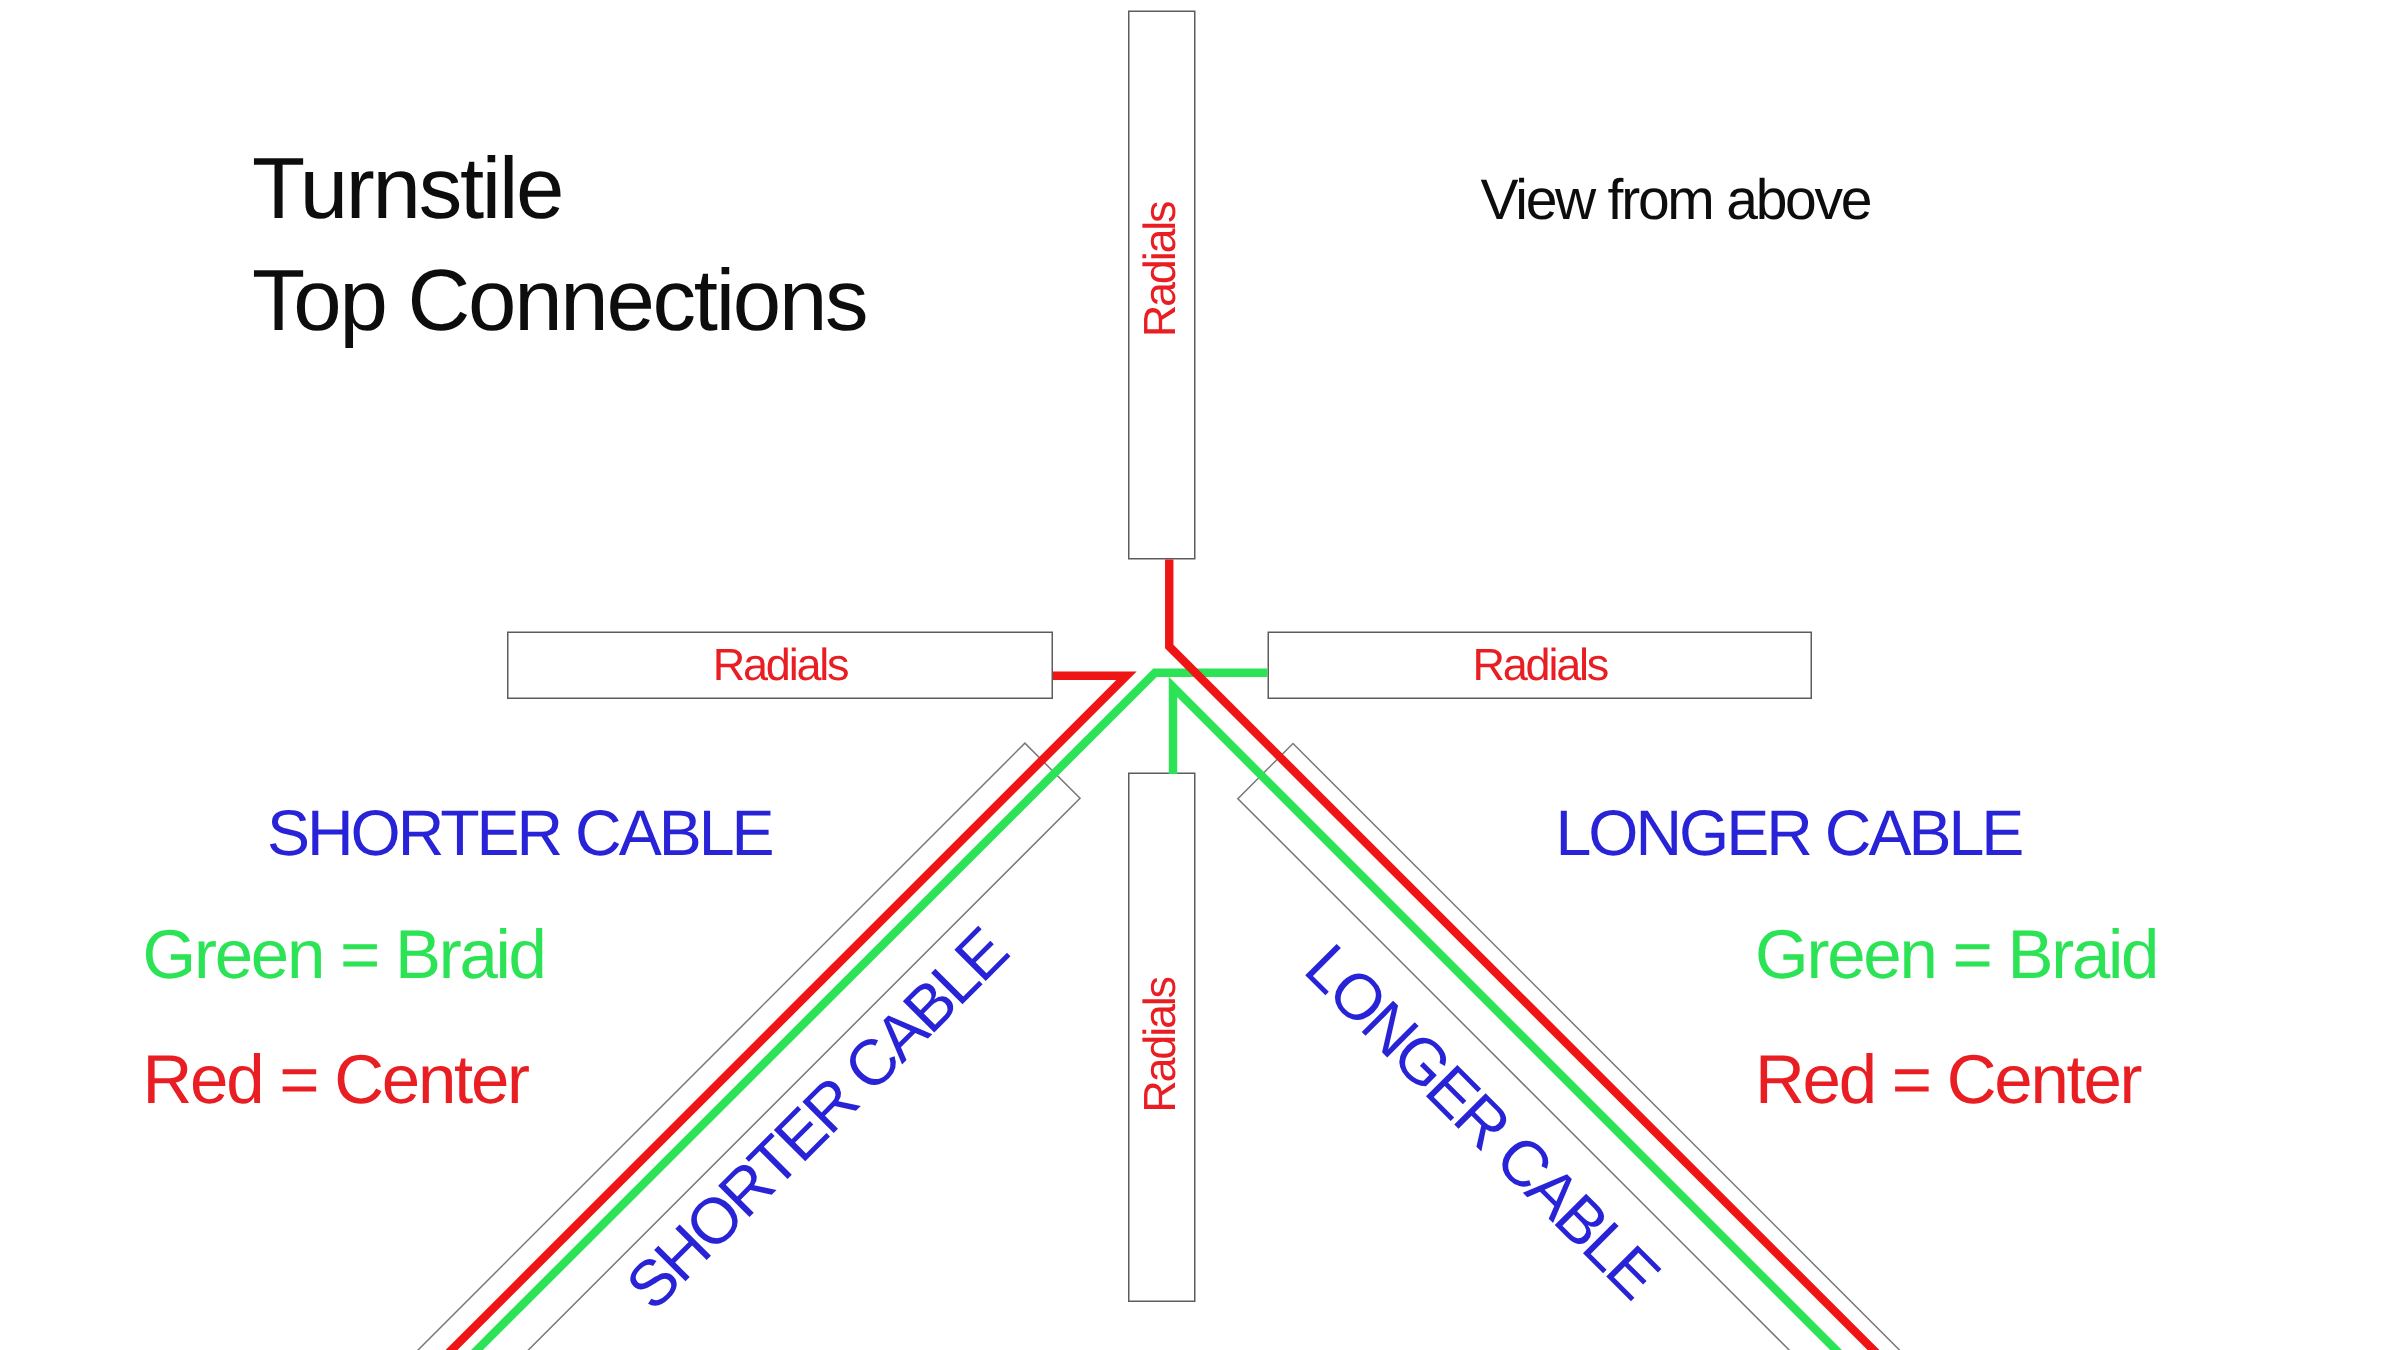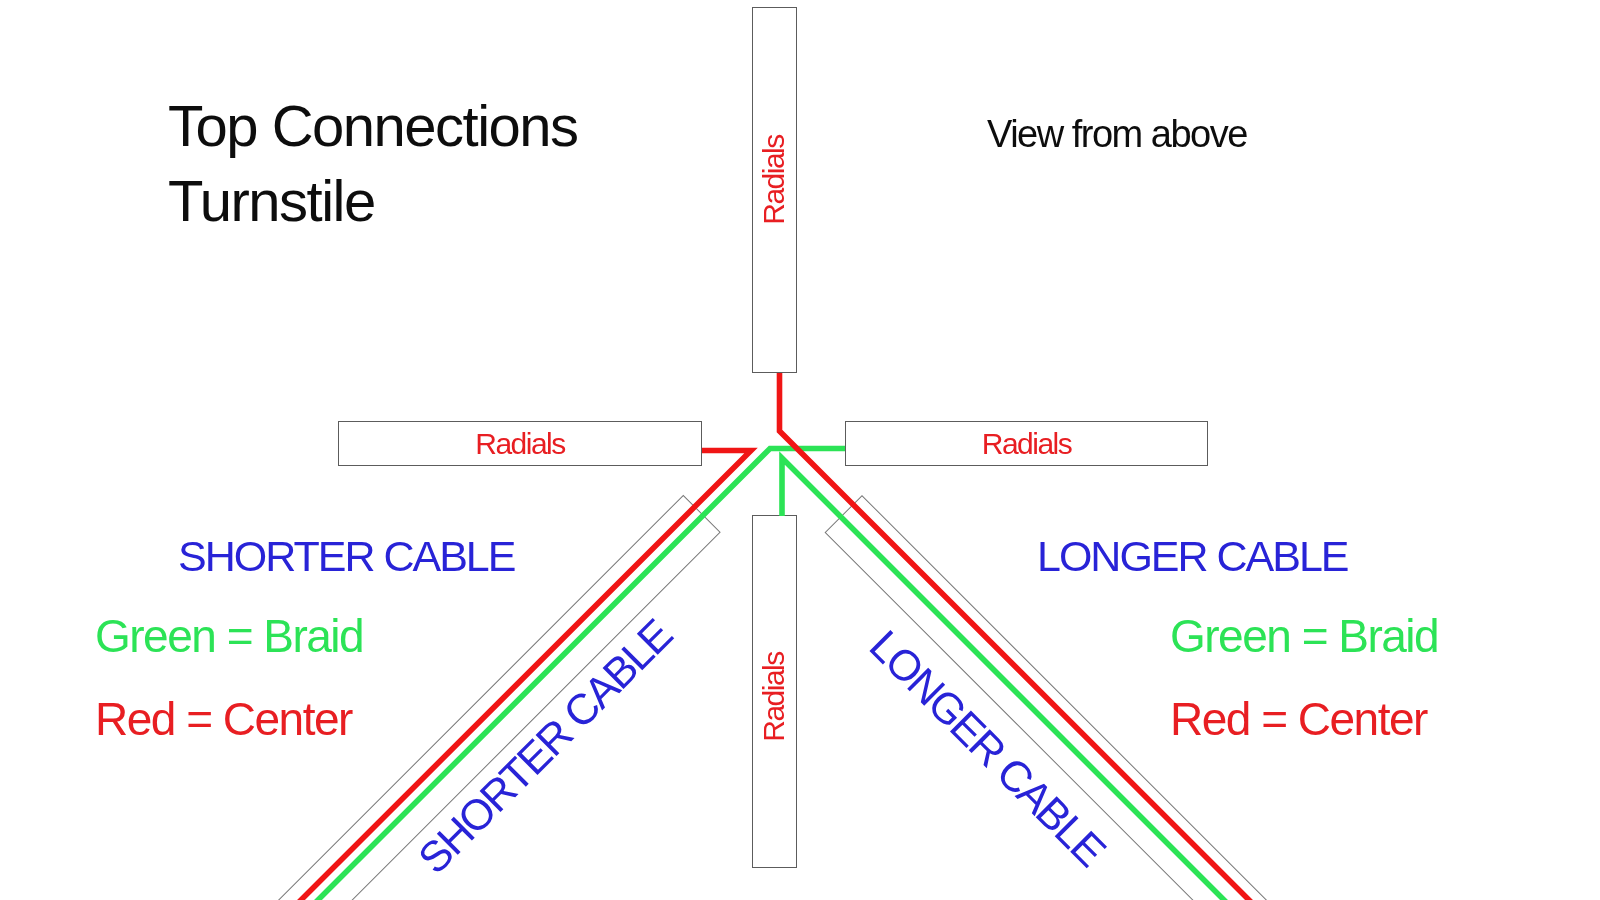--- a/index.html
+++ b/index.html
@@ -55,22 +55,22 @@
   <div class="sheath" style="left:862px;top:495px;width:600px;height:53px;transform:rotate(45deg);"></div>
 
   <svg class="wires" width="1600" height="900" viewBox="0 0 1600 900">
     <polyline class="wire wire-green" points="845,448.5 770,448.5 315,903"></polyline>
     <polyline class="wire wire-green" points="782,516 782,458 1228,904"></polyline>
     <polyline class="wire wire-red" points="702,450.5 751,450.5 298,903"></polyline>
     <polyline class="wire wire-red" points="779.5,373 779.5,431 1252,903"></polyline>
   </svg>
 
   <div class="txt title black" style="left:168px;top:88px;">
+    <div>Turnstile</div>
     <div>Top Connections</div>
-    <div>Turnstile</div>
   </div>
   <div class="txt bigcap black" style="left:987px;top:113px;">View from above</div>
 
   <div class="txt radials-v redtext" style="left:774px;top:180px;">Radials</div>
   <div class="txt radials-h redtext" style="left:338px;top:421px;width:364px;">Radials</div>
   <div class="txt radials-h redtext" style="left:845px;top:421px;width:363px;">Radials</div>
   <div class="txt radials-v redtext" style="left:774px;top:697px;">Radials</div>
 
   <div class="txt cablehdr blue" style="left:178px;top:532px;">SHORTER CABLE</div>
   <div class="txt legend greentext" style="left:95px;top:609px;">Green = Braid</div>

